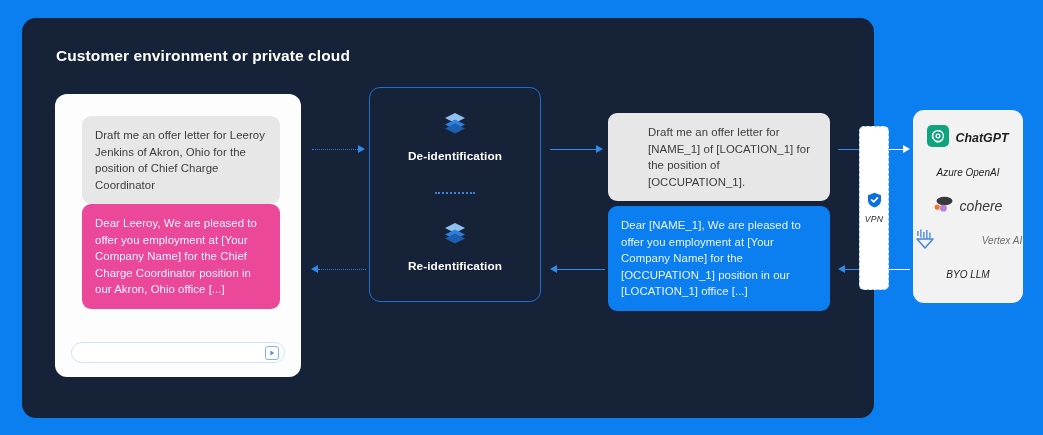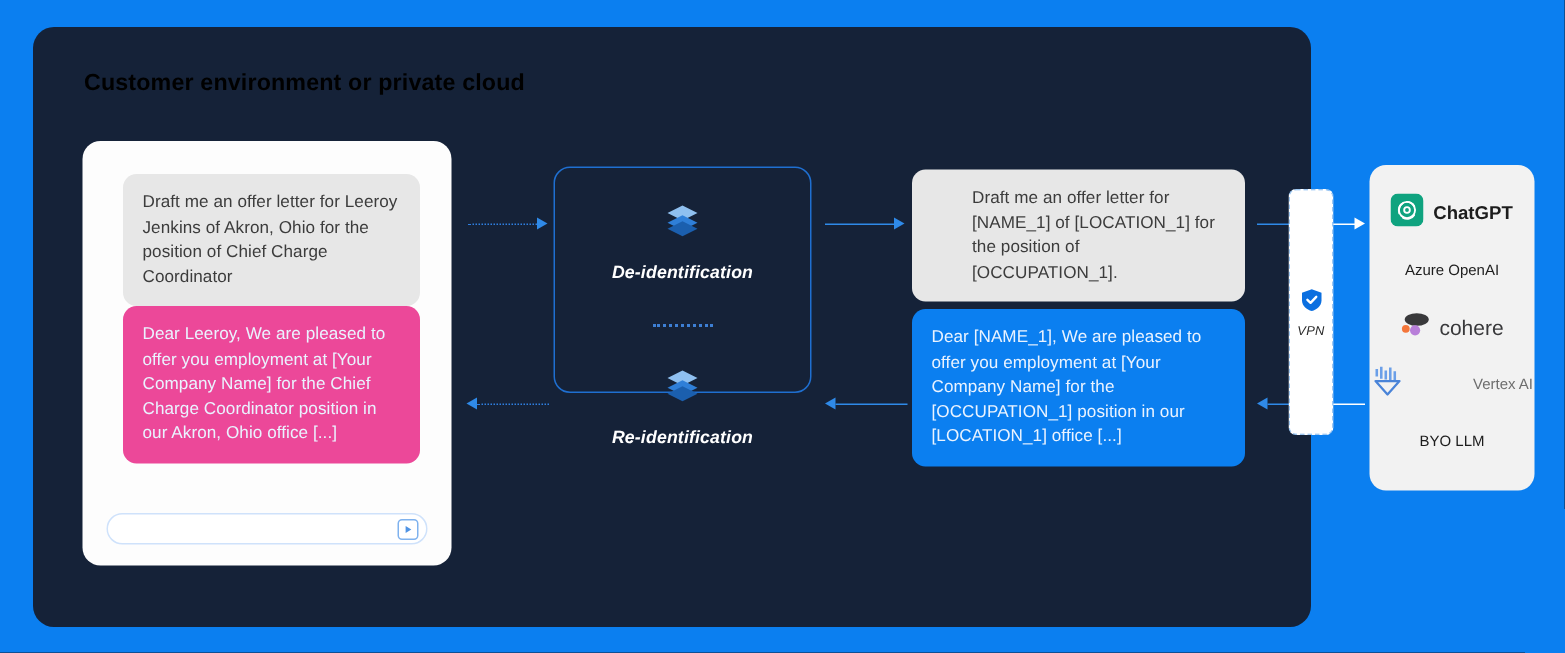--- a/index.html
+++ b/index.html
@@ -19,21 +19,21 @@
     width: 852px; height: 400px;
     background: #152238;
     border-radius: 14px;
   }
 
   .panel-title {
     position: absolute;
     left: 56px; top: 47px;
     font-size: 15.5px;
     font-weight: bold;
-    color: #000000;
+    color: #ffffff;
     letter-spacing: .1px;
   }
 
   
   .chat-card {
     position: absolute;
     left: 55px; top: 94px;
     width: 246px; height: 283px;
     background: #fdfdfd;
     border-radius: 12px;
@@ -73,25 +73,24 @@
     width: 14px; height: 14px;
     border: 1.2px solid #7fb2ee;
     border-radius: 3px;
     display: flex; align-items: center; justify-content: center;
   }
   .send-btn svg { display: block; }
 
   
   .deid-box {
     position: absolute;
-    left: 369px; top: 111px;
-    width: 172px; height: 151px;
+    left: 369px; top: 87px;
+    width: 172px; height: 215px;
     border: 1.4px solid #1f6fd0;
     border-radius: 11px;
-    font-style: italic;
   }
   .deid-section {
     position: absolute;
     left: 0; width: 100%;
     text-align: center;
   }
   .deid-section.top { top: 22px; }
   .deid-section.bottom { top: 132px; }
   .deid-label {
     margin-top: 9px;
@@ -151,28 +150,29 @@
     font-size: 8.6px;
     color: #2b2b2b;
     letter-spacing: .2px;
     font-style: italic;
   }
 
   
   .llm-card {
     position: absolute;
     left: 913px; top: 110px;
-    width: 110px; height: 217px;
+    width: 110px; height: 193px;
     background: #f2f2f2;
     border-radius: 11px;
     display: flex;
     flex-direction: column;
     align-items: center;
     justify-content: space-evenly;
     padding: 8px 0;
+    font-style: italic;
   }
   .llm-row {
     display: flex;
     align-items: center;
     justify-content: center;
     gap: 6px;
     width: 100%;
     height: 28px;
   }
   .llm-text { font-size: 10px; color: #1d1d1d; }

